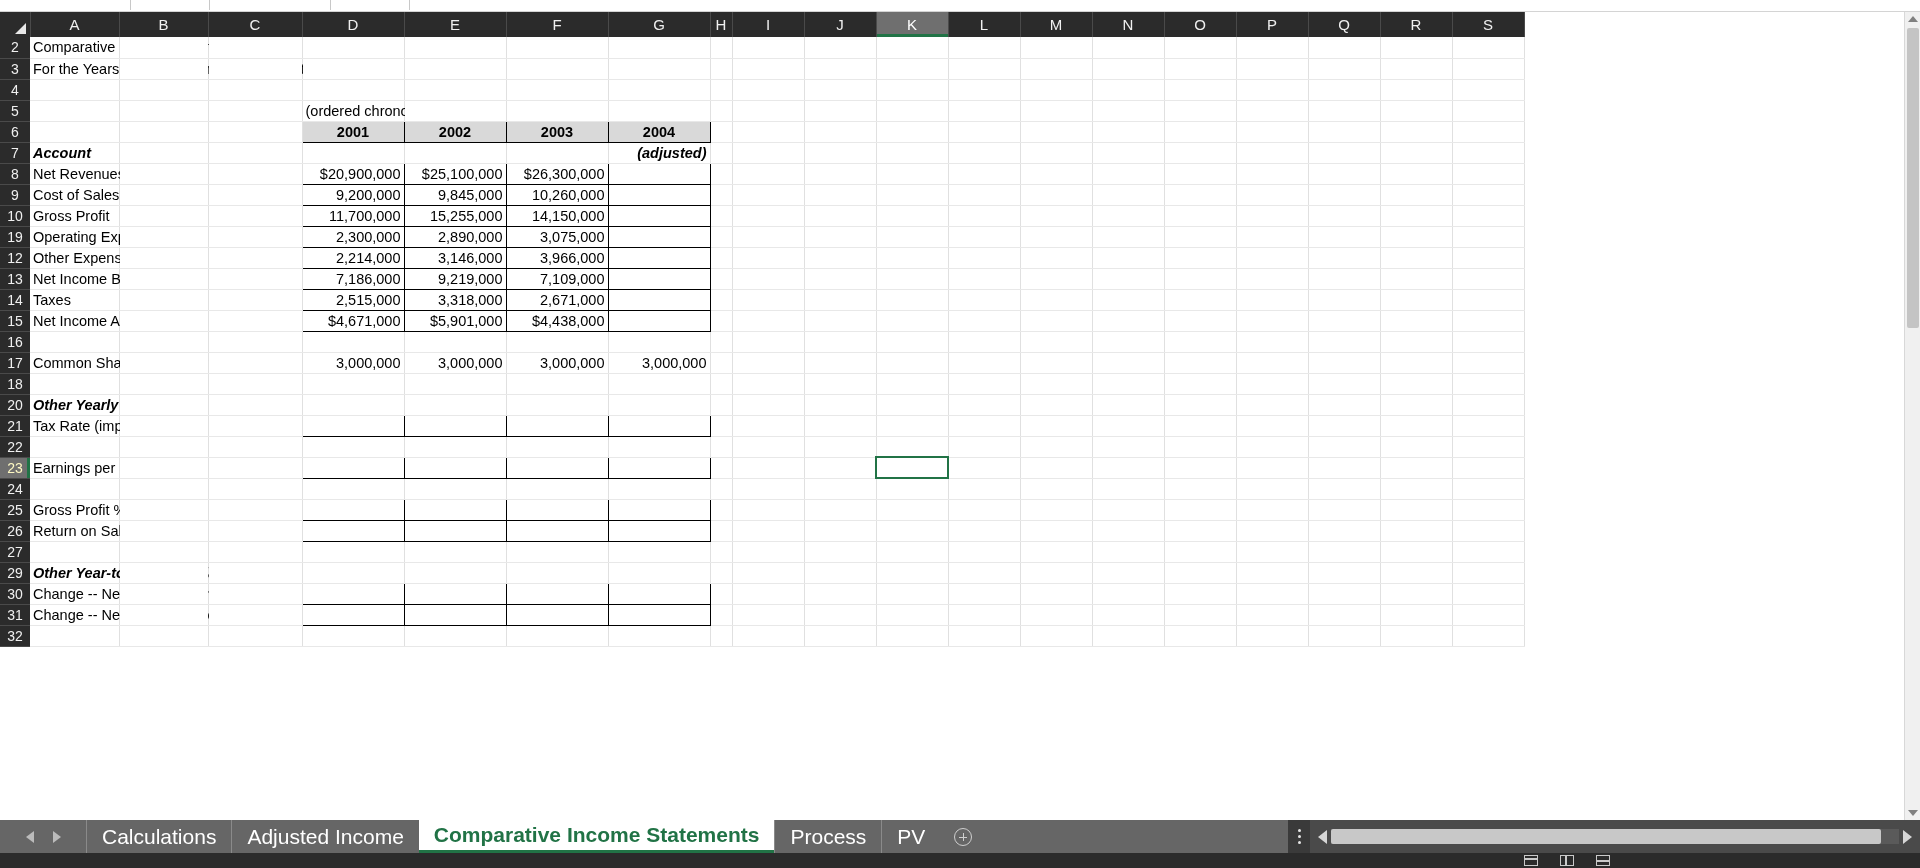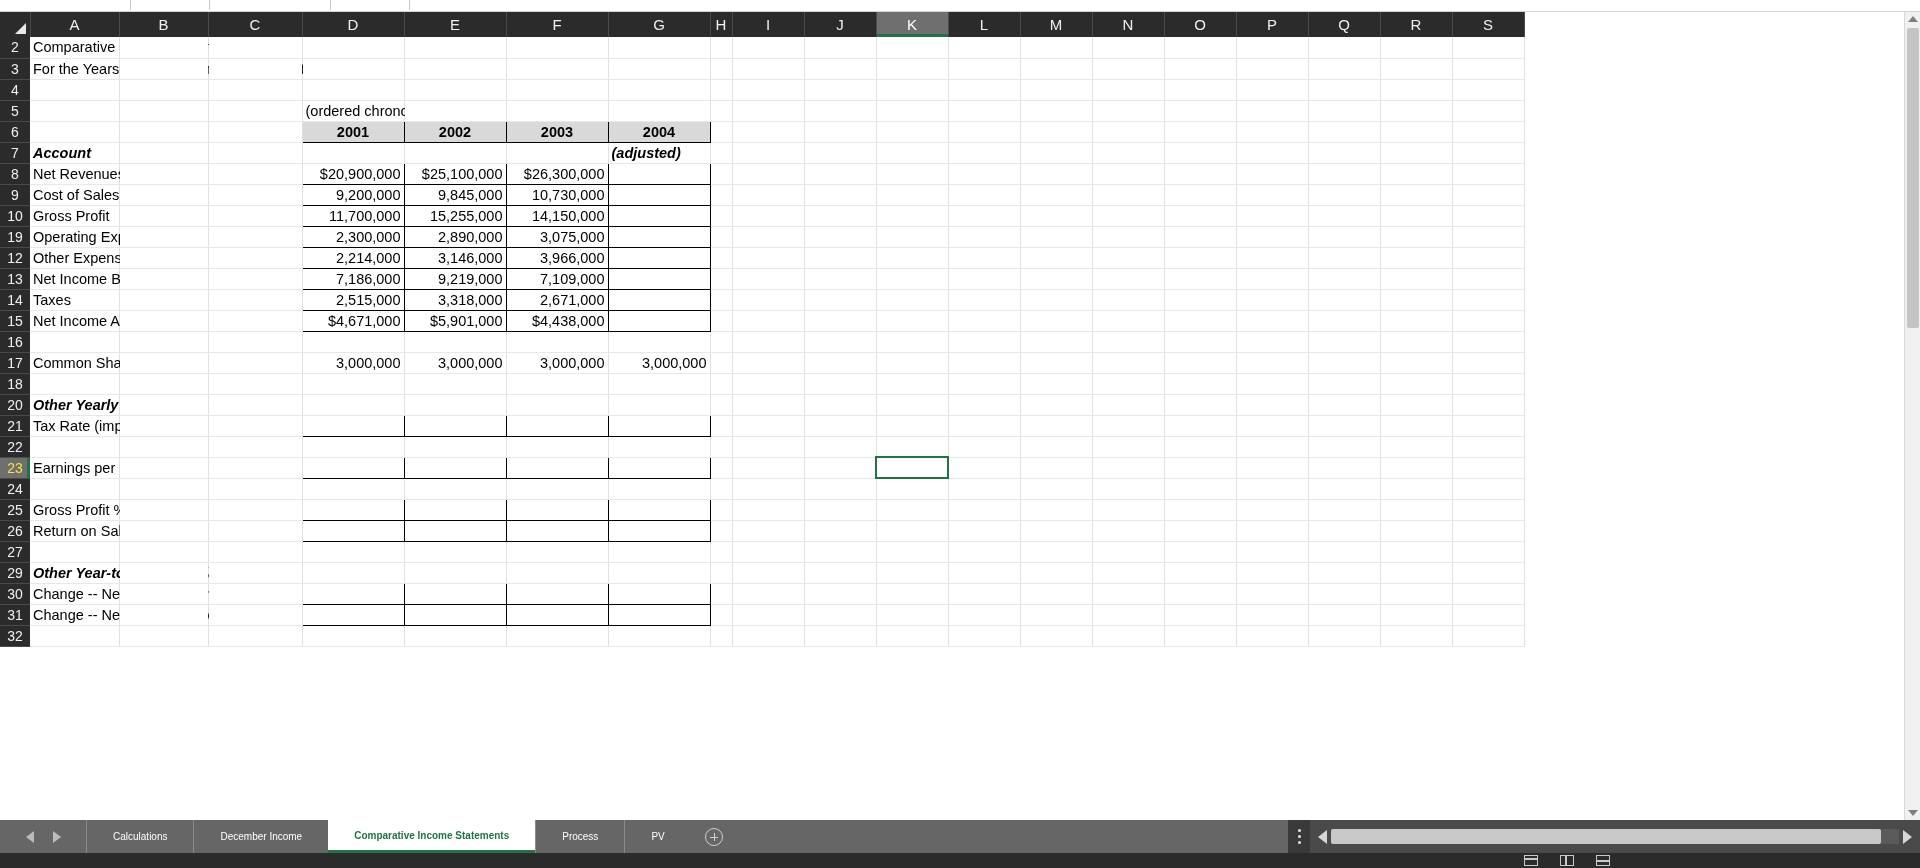--- a/index.html
+++ b/index.html
@@ -78,21 +78,21 @@
     background: #2b2b2b;
     color: #f0f0f0;
     font-size: 14px;
     text-align: center;
     vertical-align: middle;
     border-bottom: 1px solid #4a4a4a;
     position: relative;
   }
   .rowhead.sel {
     background: #6f6f6f;
-    color: #fde047;
+    color: #fef9c3;
   }
   .rowhead.sel::after {
     content: "";
     position: absolute; top: 0; bottom: 0; right: 0; width: 3px;
     background: #217346;
   }
 
   
   td.cell {
     height: 21px;
@@ -103,21 +103,21 @@
     color: #000000;
     vertical-align: middle;
     white-space: nowrap;
     overflow: visible;
     position: relative;
   }
   td.cell .txt { display: block; padding: 0 3px; }
 
   .al-left   .txt { text-align: left; }
   .al-right  .txt { text-align: right; padding-right: 5px; }
-  .al-center .txt { text-align: left; }
+  .al-center .txt { text-align: right; }
   .bolditalic { font-weight: bold; font-style: italic; }
 
   
   td.spill { overflow: visible; }
   td.spill .txt {
     position: absolute; left: 0; top: 0;
     height: 21px; line-height: 21px;
     white-space: nowrap;
     padding-left: 3px;
   }
@@ -150,23 +150,23 @@
   }
   .nav-arrows .arr {
     width: 0; height: 0; opacity: .75;
   }
   .arr-left  { border-top: 6px solid transparent; border-bottom: 6px solid transparent; border-right: 8px solid #d8d8d8; }
   .arr-right { border-top: 6px solid transparent; border-bottom: 6px solid transparent; border-left: 8px solid #d8d8d8; }
 
   .tabs { display: flex; align-items: stretch; }
   .sheet-tab {
     display: flex; align-items: center;
-    padding: 0 26px;
+    padding: 0 15px;
     color: #ffffff;
-    font-size: 10px;
+    font-size: 21px;
     border-left: 1px solid #8a8a8a;
     white-space: nowrap;
   }
   .sheet-tab.active {
     background: #ffffff;
     color: #217346;
     font-weight: bold;
     border-left: none;
     border-bottom: 3px solid #217346;
   }
@@ -502,21 +502,21 @@
             </td>
             <td class="cell "></td>
             <td class="cell "></td>
             <td class="cell al-right bx">
               <span class="txt">9,200,000</span>
             </td>
             <td class="cell al-right bx">
               <span class="txt">9,845,000</span>
             </td>
             <td class="cell al-right bx">
-              <span class="txt">10,730,000</span>
+              <span class="txt">10,260,000</span>
             </td>
             <td class="cell al-right bx"></td>
             <td class="cell "></td>
             <td class="cell "></td>
             <td class="cell "></td>
             <td class="cell "></td>
             <td class="cell "></td>
             <td class="cell "></td>
             <td class="cell "></td>
             <td class="cell "></td>
@@ -1074,21 +1074,21 @@
   <div class="tabbar">
     <div class="nav-arrows">
       <span class="arr arr-left"></span>
       <span class="arr arr-right"></span>
     </div>
     <div class="tabs" id="sheet-tabs">
         <div class="sheet-tab">
           <span>Calculations</span>
         </div>
         <div class="sheet-tab">
-          <span>December Income</span>
+          <span>Adjusted Income</span>
         </div>
         <div class="sheet-tab active">
           <span>Comparative Income Statements</span>
         </div>
         <div class="sheet-tab">
           <span>Process</span>
         </div>
         <div class="sheet-tab">
           <span>PV</span>
         </div>

